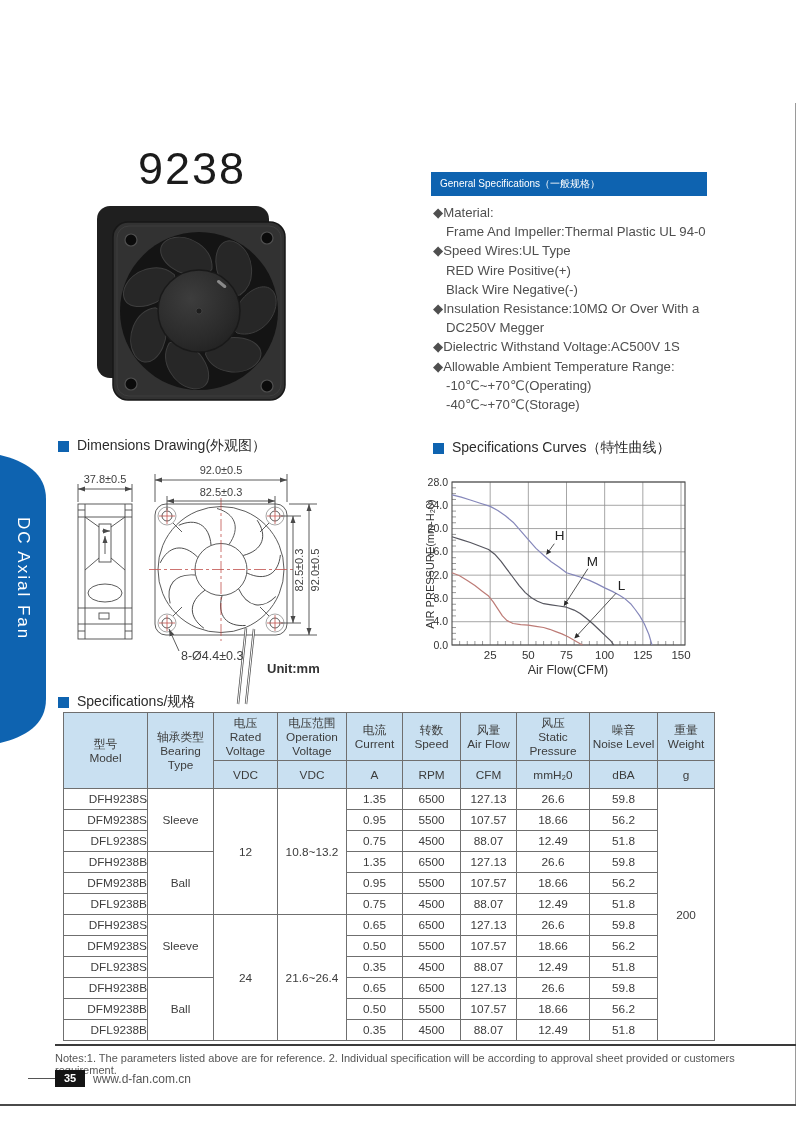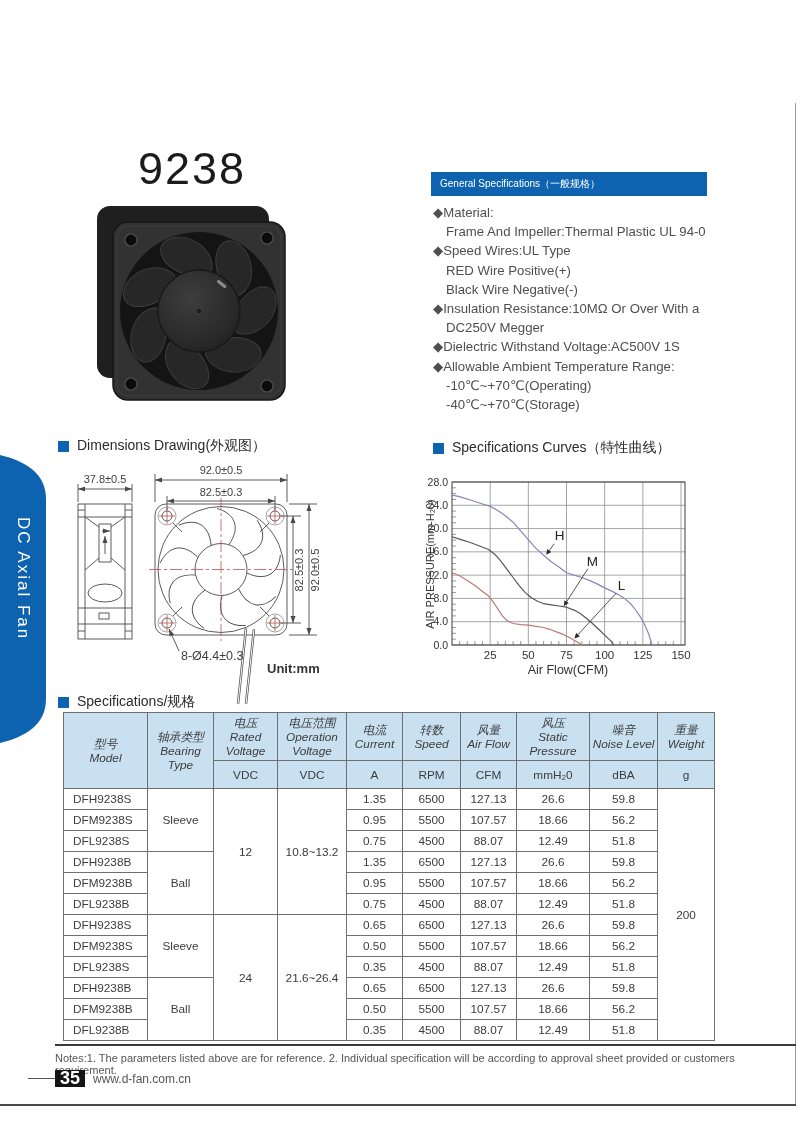--- a/index.html
+++ b/index.html
@@ -36,31 +36,31 @@
   .sec-spec { left:58px; top:693px; }
 
   .dim-svg { position:absolute; left:55px; top:458px; }
   .chart-svg { position:absolute; left:425px; top:456px; }
   .fan-svg { position:absolute; left:95px; top:200px; }
 
   
   .spec-table { position:absolute; left:63px; top:712px; border-collapse:collapse; table-layout:fixed; width:651px; font-size:11.8px; color:#3c3c3c; }
   .spec-table th, .spec-table td { border:1px solid #6f6f6f; text-align:center; vertical-align:middle; padding:0; }
   .spec-table thead th { background:#c9e0f1; font-weight:normal; }
-  .hrow1 th { height:48px;font-style:italic; }
+  .hrow1 th { height:48px; }
   .hrow2 th { height:28px; }
   .spec-table tbody td { height:21px; background:#fff; }
-  .spec-table tbody td.model-cell { text-align:left; padding-left:9px; }
+  .spec-table tbody td.model-cell { text-align:right; padding-left:9px; }
   .hcell div { line-height:14px; }
 
   
   .notes-rule { position:absolute; left:55px; top:1044px; width:741px; height:2px; background:#3a3a3a; }
   .notes { position:absolute; left:55px; top:1052px; width:740px; font-size:11px; color:#555; }
   .foot-tick { position:absolute; left:28px; top:1078px; width:27px; height:1px; background:#555; }
-  .page-num { position:absolute; left:55px; top:1070px; width:30px; height:17px; background:#141414; color:#fff; font-size:18px; font-weight:bold; text-align:center; line-height:17px; }
+  .page-num { position:absolute; left:55px; top:1070px; width:30px; height:17px; background:#141414; color:#fff; font-size:11px; font-weight:bold; text-align:center; line-height:17px; }
   .website { position:absolute; left:93px; top:1072px; font-size:12px; color:#555; }
   .bottom-rule { position:absolute; left:0; top:1104px; width:796px; height:2px; background:#4a4a4a; }
 
   text { font-family:"Liberation Sans","DejaVu Sans",sans-serif; }
 </style>
 </head>
 <body>
 
 <div class="page">
 

